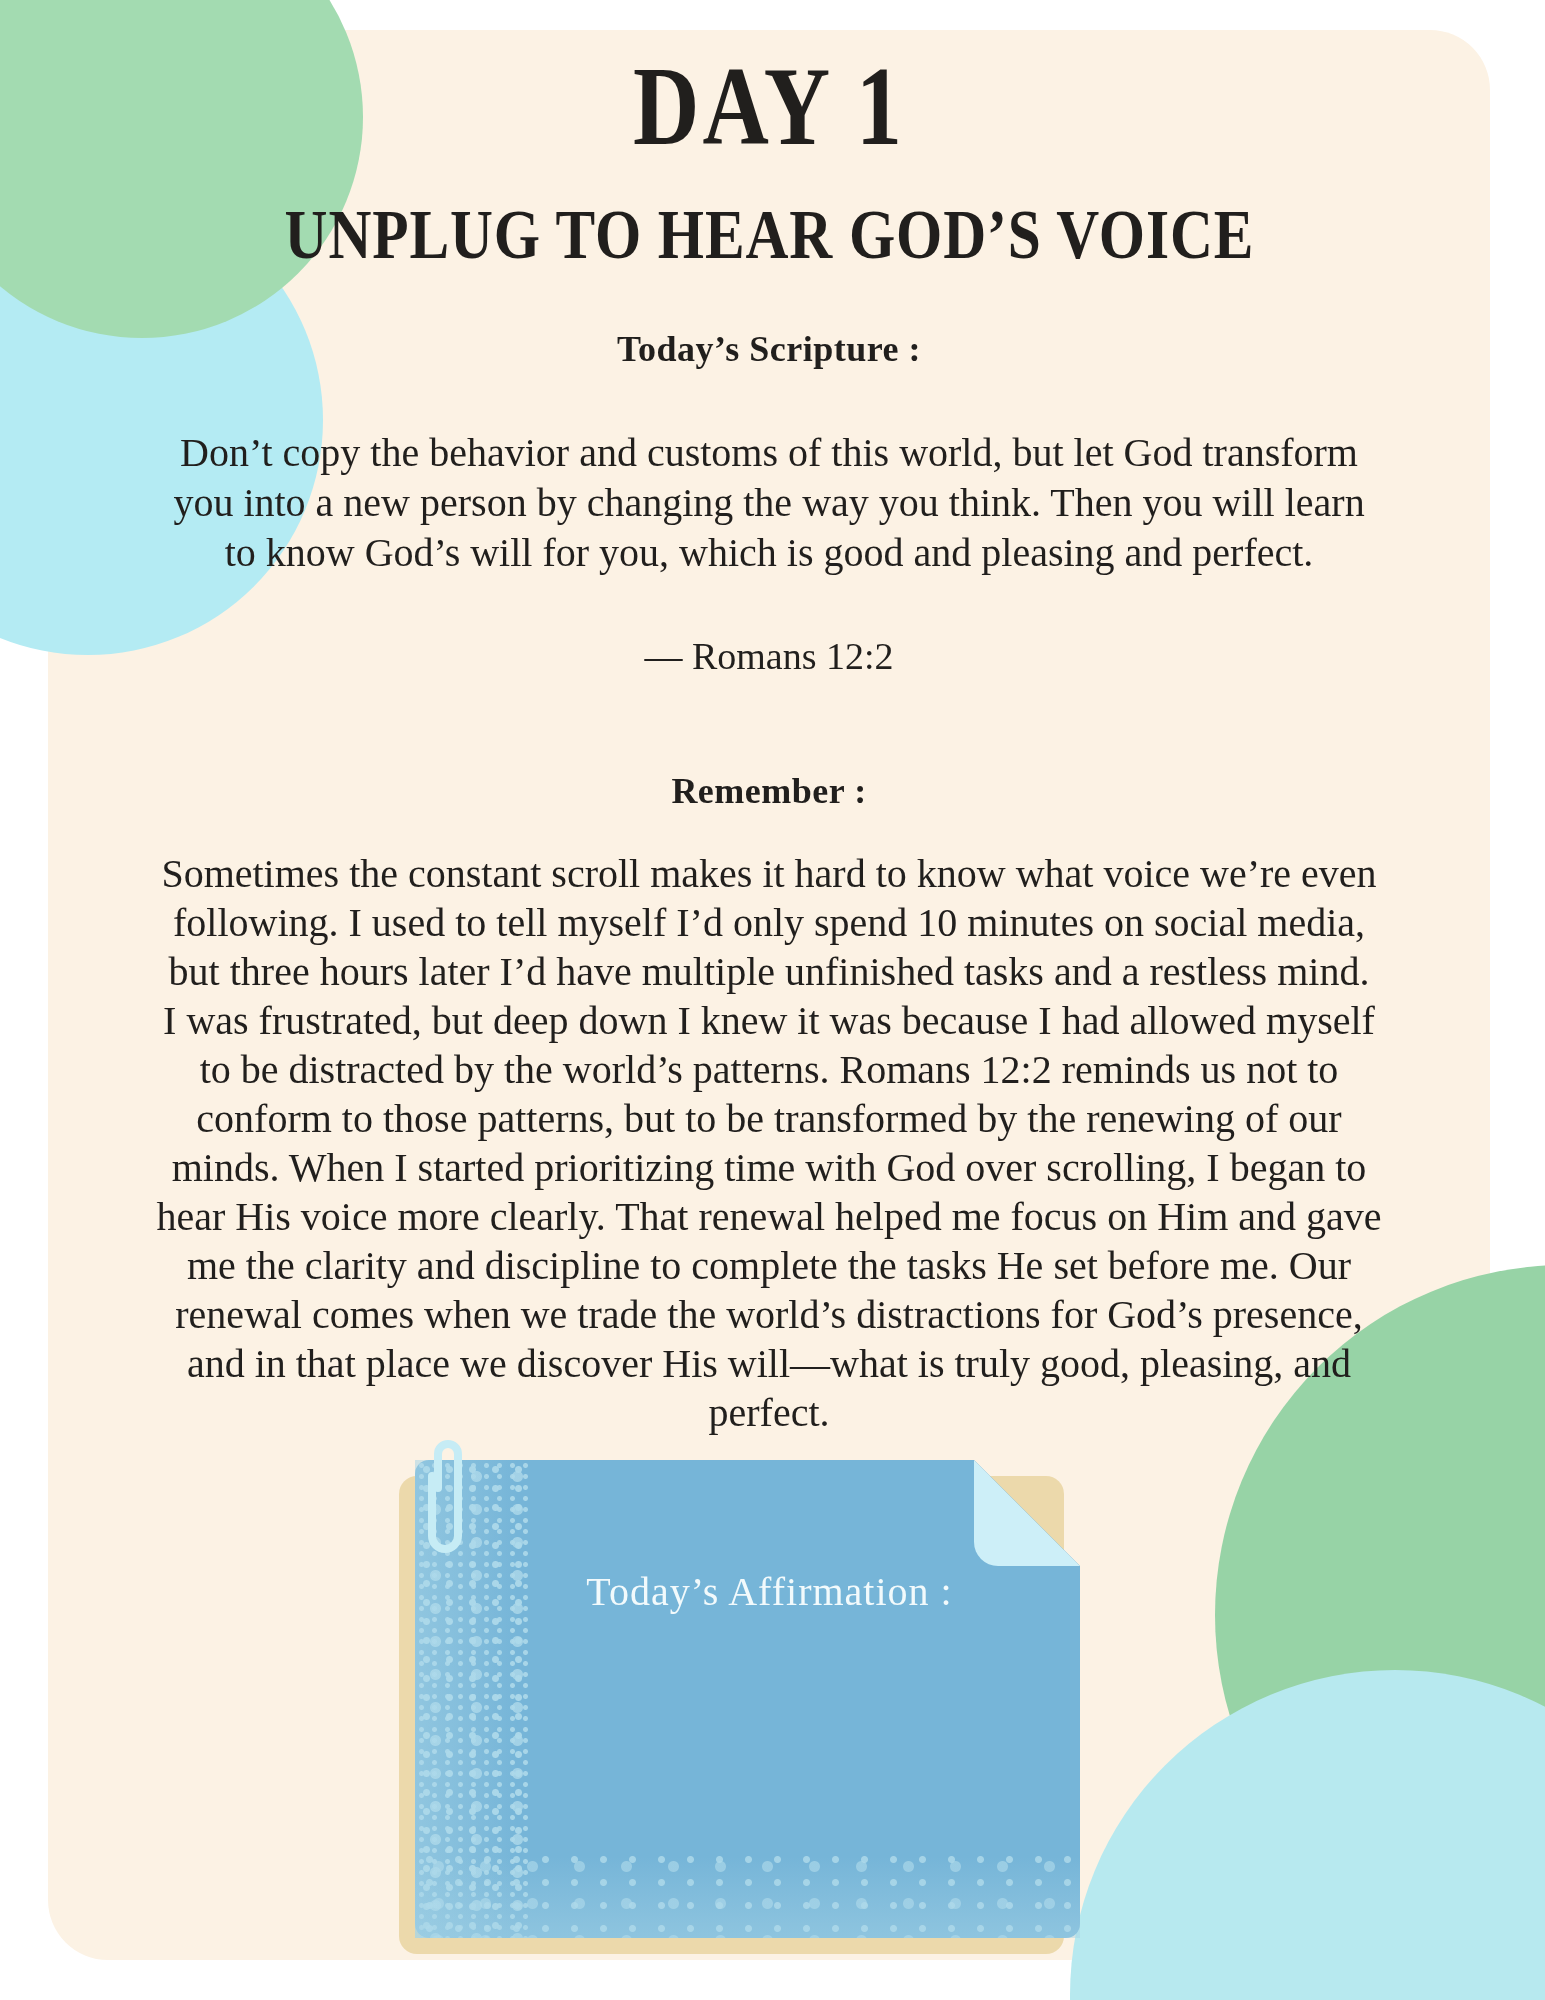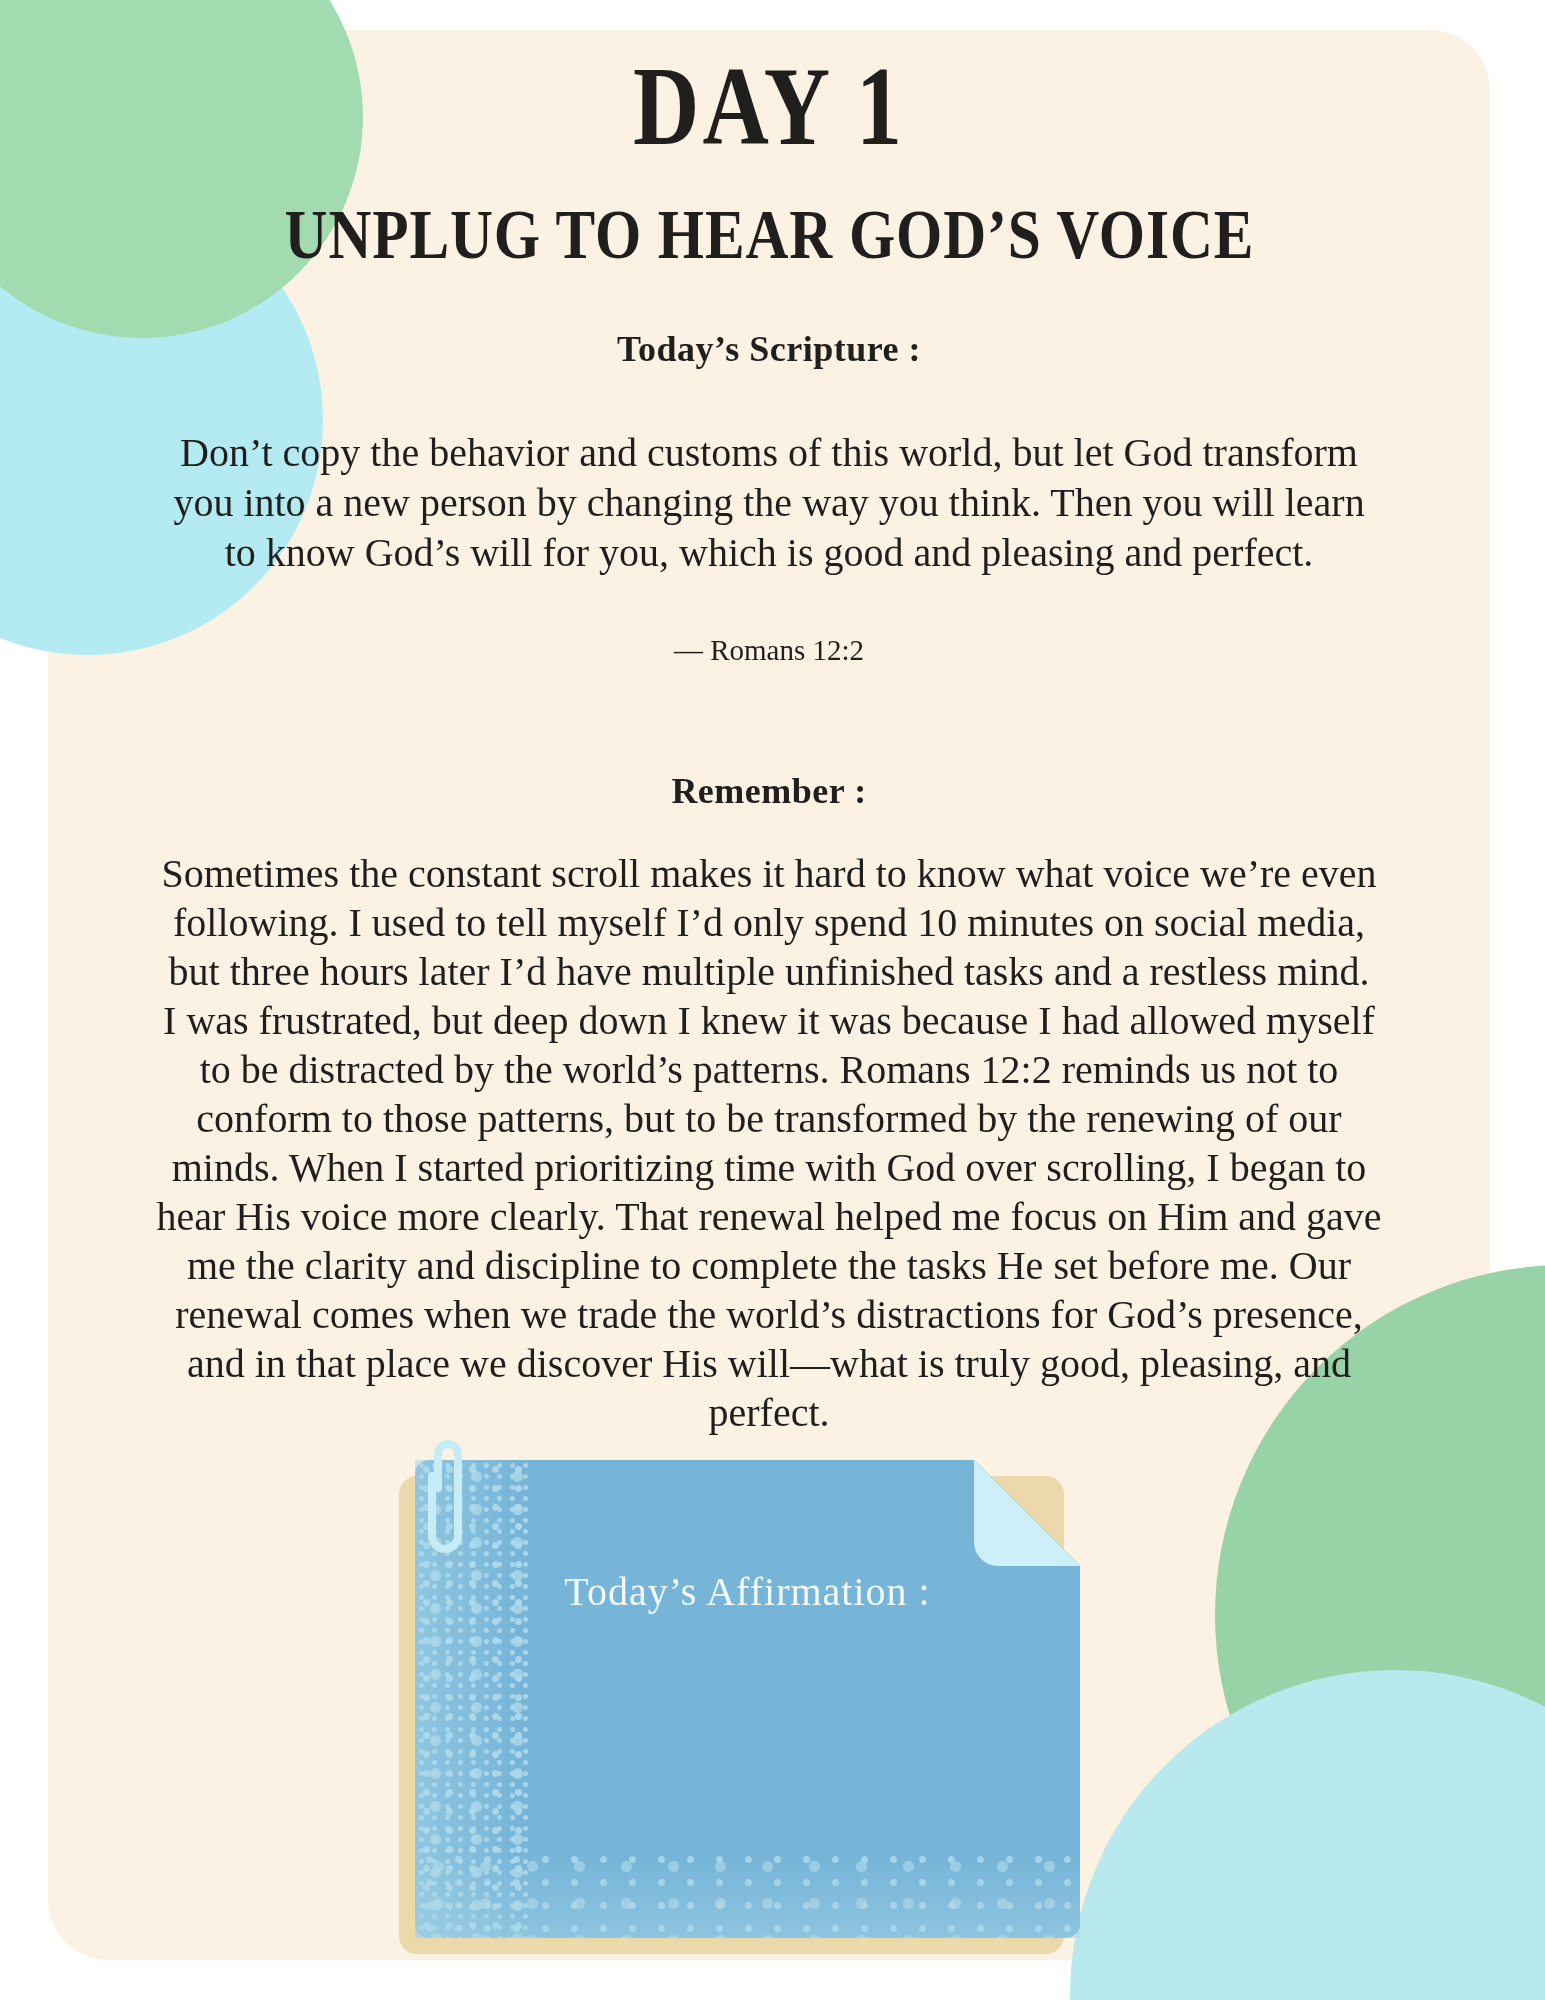--- a/index.html
+++ b/index.html
@@ -37,32 +37,33 @@
   .section-heading{
     position:absolute;width:100%;font-size:36px;font-weight:bold;letter-spacing:0.5px;
   }
   .h-scripture{top:328px;}
   .h-remember{top:742px;margin-top:28px;}
   .body-text{
     position:absolute;width:100%;font-size:40px;white-space:pre-line;
     overflow:visible;
   }
   .scripture-body{top:428px;line-height:50px;}
-  .attribution{position:absolute;top:634px;width:100%;font-size:29px;}
+  .attribution{position:absolute;top:634px;width:100%;font-size:38px;}
   .remember-body{top:849px;line-height:49px;}
 
   .note-wrap{position:absolute;left:415px;top:1460px;width:665px;height:478px;}
   .note-shadow{
     position:absolute;left:-16px;top:16px;width:665px;height:478px;
     background:var(--note-shadow);border-radius:18px;
   }
   .note{
     position:absolute;inset:0;background:var(--note-blue);border-radius:14px;
     clip-path:polygon(0 0, calc(100% - 106px) 0, 100% 106px, 100% 100%, 0 100%);
     text-align:center;
+    padding-left:22px;
   }
   .note-fold{
     position:absolute;top:0;right:0;width:106px;height:106px;
     background:var(--note-fold);
     clip-path:polygon(0 0, 100% 100%, 0 100%);
     border-radius:0 0 0 24px;
   }
   .tex-left{
     position:absolute;left:0;top:0;bottom:0;width:120px;
     background-image:

